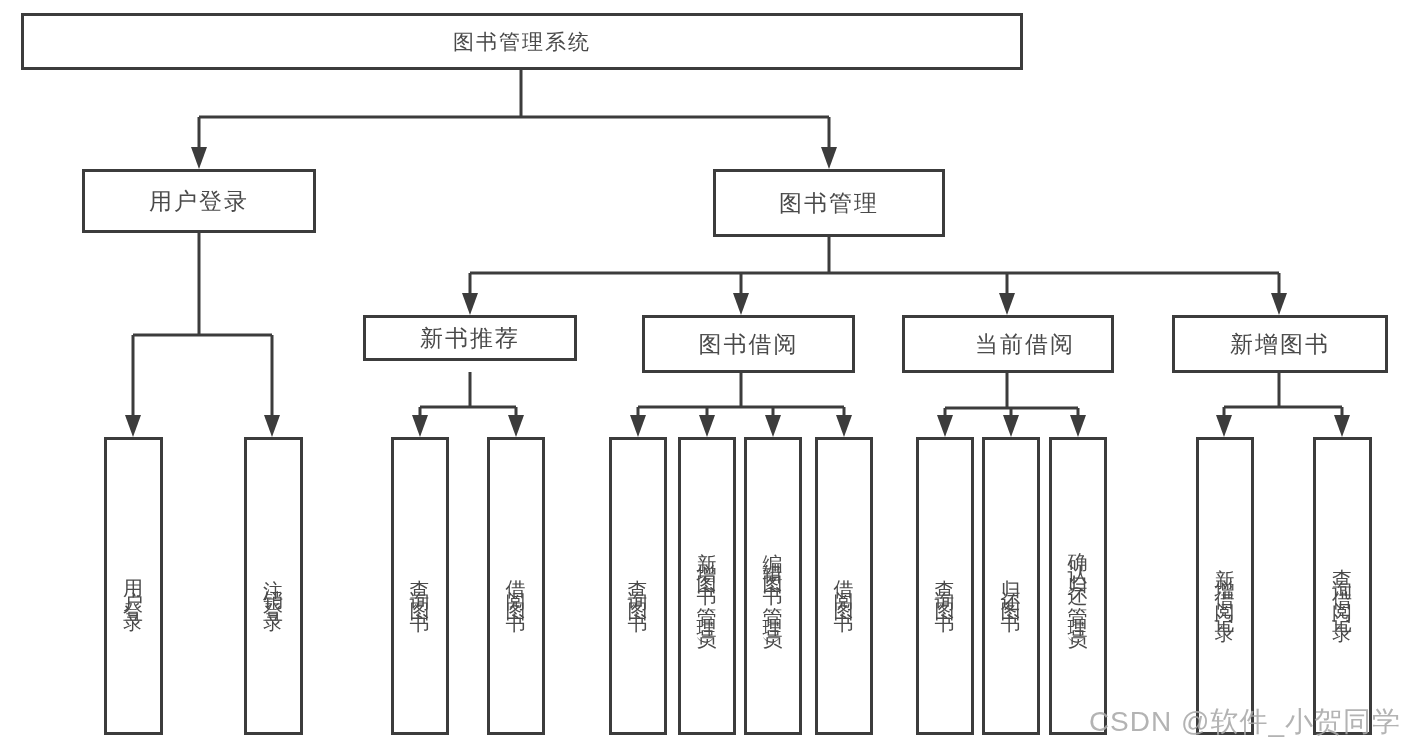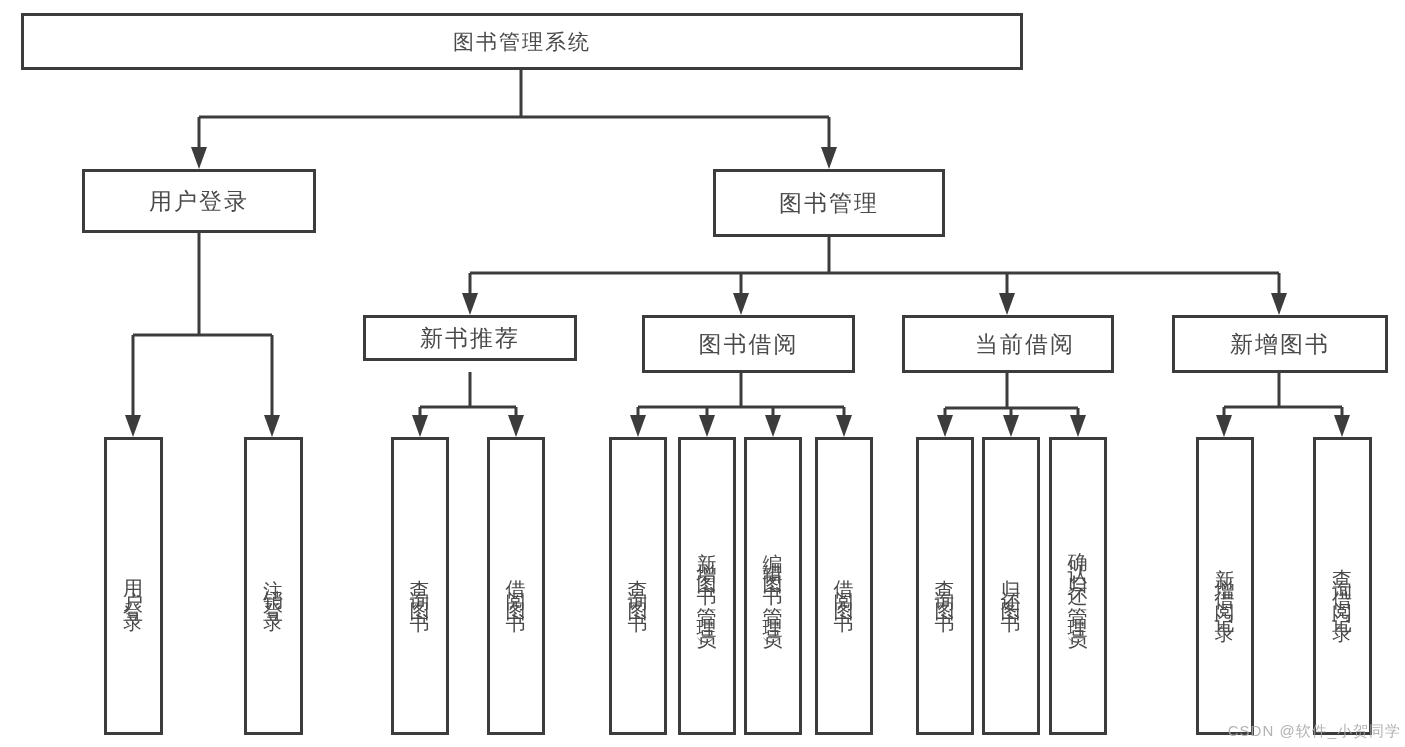--- a/index.html
+++ b/index.html
@@ -42,21 +42,21 @@
     text-orientation: mixed;
     letter-spacing: 11px;
     line-height: 1;
     font-size: 20px;
     color: #4a4a4a;
   }
   .watermark {
     position: absolute;
     right: 4px;
     bottom: 6px;
-    font-size: 15px;
+    font-size: 28px;
     letter-spacing: 1px;
     color: rgba(168, 168, 168, 0.88);
     white-space: nowrap;
     pointer-events: none;
   }
 </style>
 </head>
 <body>
 
 <div class="canvas">

